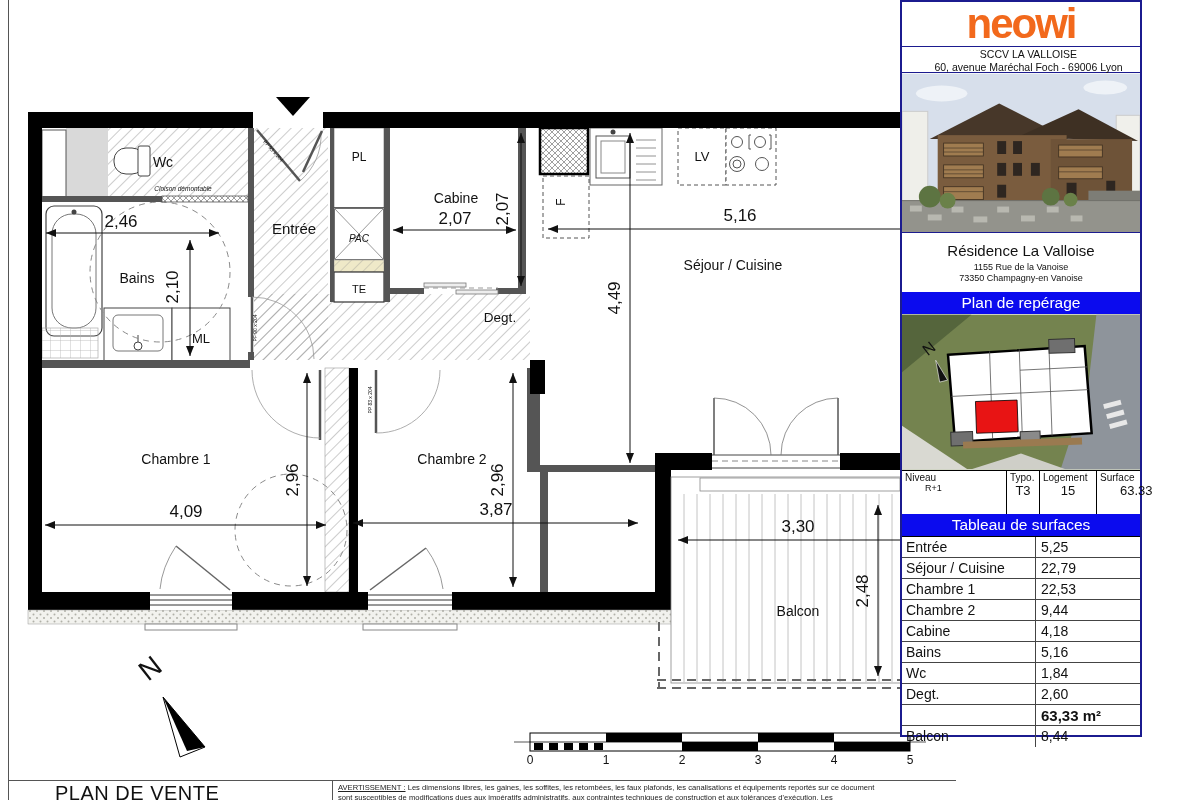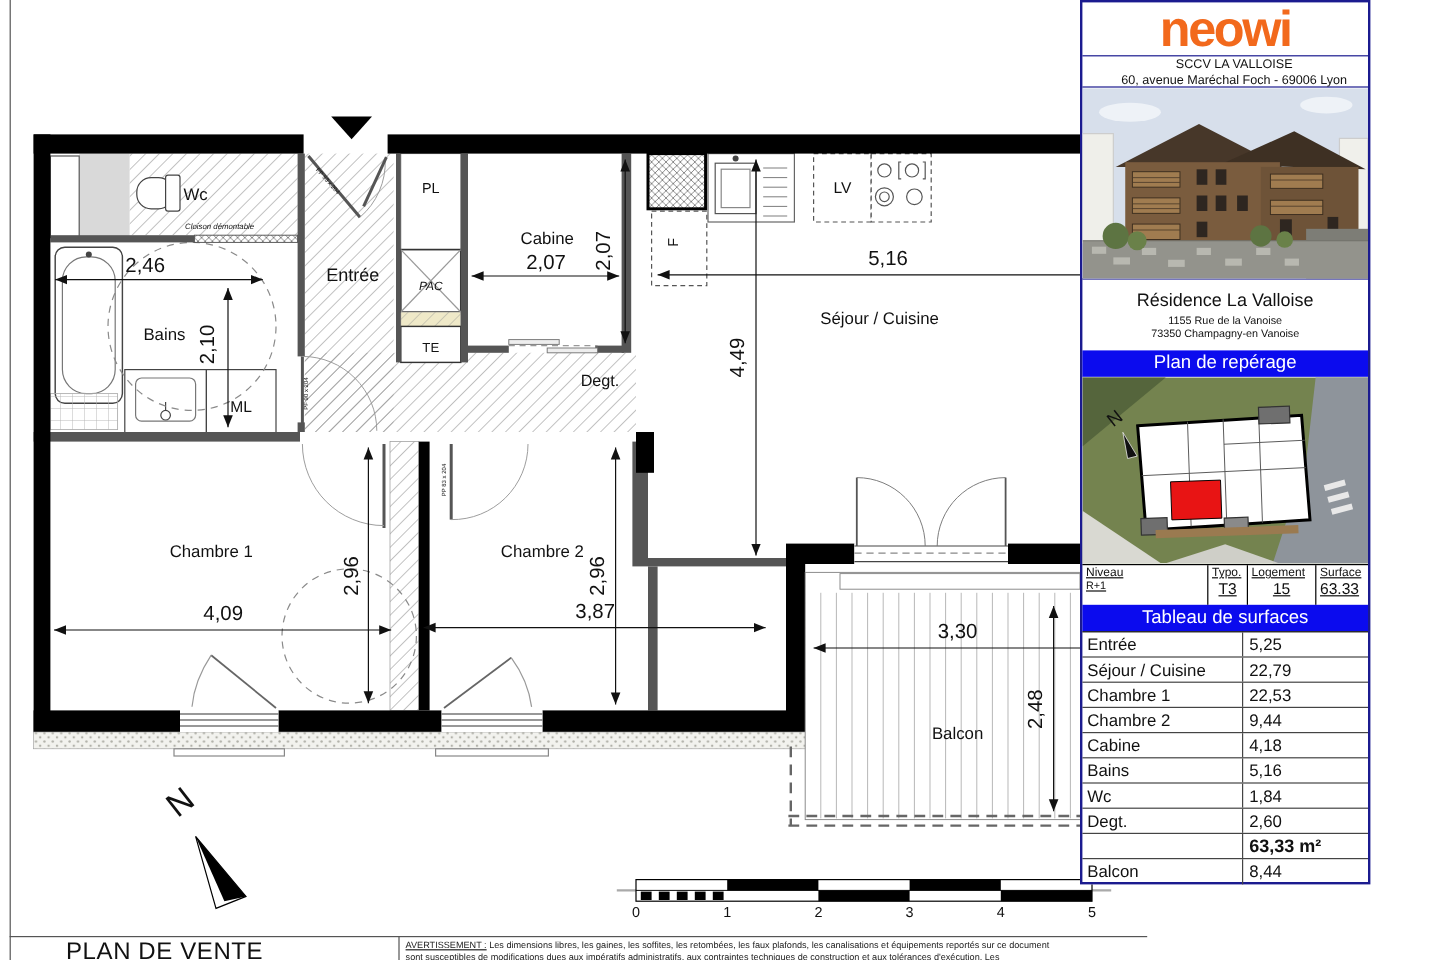--- a/index.html
+++ b/index.html
@@ -27,26 +27,26 @@
         border:2px solid var(--navy);}
   .logo-box{height:44px;display:flex;align-items:center;justify-content:center;}
   .logo{font-size:42px;font-weight:800;color:var(--orange);letter-spacing:-2px;line-height:1;}
   .company-box{height:26px;border-top:1px solid var(--navy);text-align:center;font-size:10.5px;line-height:12.5px;padding-top:1px;padding-left:15px;}
   .photo-box{height:160px;border-top:1px solid var(--navy);overflow:hidden;}
   .residence-box{height:60px;border-top:1px solid var(--navy);text-align:center;padding-top:9px;}
   .res-name{font-size:15px;margin-bottom:3px;}
   .res-addr{font-size:9px;line-height:11px;}
   .blue-bar{height:22px;background:var(--accent);color:#fff;text-align:center;font-size:15.5px;line-height:22px;}
   .siteplan-box{height:156px;overflow:hidden;}
-  .unit-table{height:34px;display:grid;grid-template-columns:105px 33px 57px auto;border-top:1px solid #000;text-decoration:underline;}
+  .unit-table{height:44px;display:grid;grid-template-columns:105px 33px 57px auto;border-top:1px solid #000;}
   .unit-cell{border-right:1px solid #000;padding:1px 3px;position:relative;}
   .unit-cell:last-child{border-right:none;}
   .unit-label{font-size:10px;}
   .unit-value{font-size:13px;text-align:center;}
-  .unit-value.small{font-size:9px;text-align:left;}
+  .unit-value.small{font-size:9px;text-align:left;margin-left:20px;}
   .surf-table{border-top:1px solid #000;}
   .surf-row{height:21px;display:grid;grid-template-columns:134px auto;border-bottom:1px solid #444;}
   .surf-row:last-child{border-bottom:none;}
   .surf-label{font-size:14px;padding:2px 0 0 4px;border-right:1px solid #444;}
   .surf-value{font-size:14px;padding:2px 0 0 5px;}
   .surf-row.total .surf-value{font-weight:bold;font-size:15px;}
 </style>
 </head>
 <body>
 

